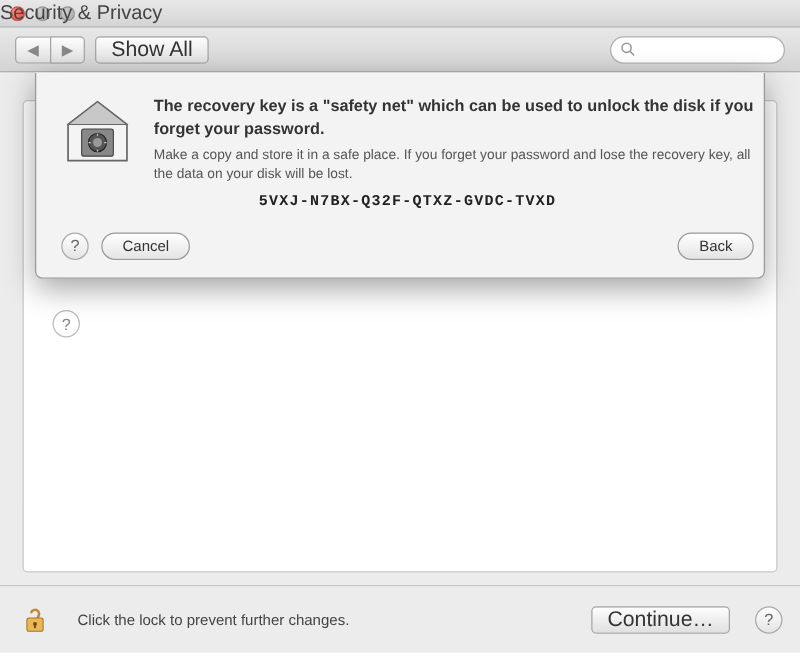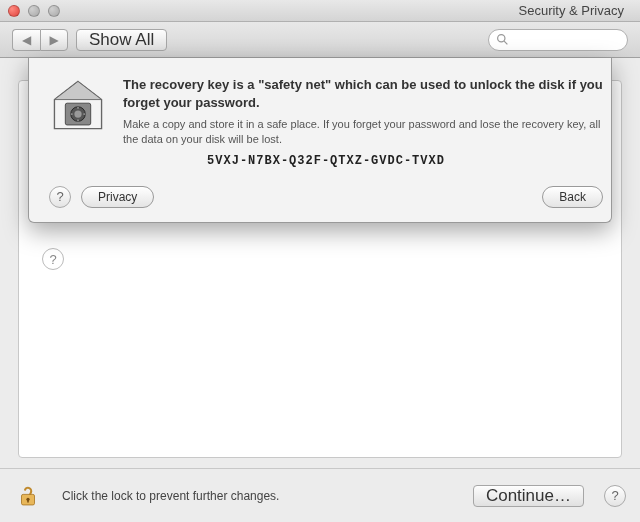--- a/index.html
+++ b/index.html
@@ -22,22 +22,22 @@
       position: relative;
     }
     .traffic-lights { display: flex; gap: 8px; }
     .traffic { width: 12px; height: 12px; border-radius: 50%; border: 1px solid rgba(0,0,0,0.2); }
     .traffic.red { background: radial-gradient(circle at 30% 30%, #ff8a80, #e0443e); }
     .traffic.yellow { background: radial-gradient(circle at 30% 30%, #d0d0d0, #a8a8a8); }
     .traffic.green { background: radial-gradient(circle at 30% 30%, #d0d0d0, #a8a8a8); }
     .title {
       position: absolute;
       left: 0; right: 16px;
-      text-align: right;
-      font-size: 13px;
+      text-align: left;
+      font-size: 16px;
       color: #444;
       pointer-events: none;
     }
     .toolbar {
       height: 36px;
       background: linear-gradient(#e8e8e8, #d4d4d4);
       border-bottom: 1px solid #a0a0a0;
       display: flex;
       align-items: center;
       padding: 0 12px;
@@ -238,21 +238,21 @@
         </svg>
       </div>
       <div class="sheet-text">
         <div class="sheet-heading">The recovery key is a "safety net" which can be used to unlock the disk if you forget your password.</div>
         <div class="sheet-sub">Make a copy and store it in a safe place. If you forget your password and lose the recovery key, all the data on your disk will be lost.</div>
       </div>
     </div>
     <div class="recovery-key">5VXJ-N7BX-Q32F-QTXZ-GVDC-TVXD</div>
     <div class="sheet-footer">
       <button class="help-btn">?</button>
-      <button class="aqua-btn">Privacy</button>
+      <button class="aqua-btn">Cancel</button>
       <div class="spacer"></div>
       <button class="aqua-btn">Back</button>
     </div>
   </div>
 </div>
 
 <div class="bottom-bar">
   <div class="lock-icon">
     <svg width="26" height="26" viewBox="0 0 32 32">
       <path d="M20 14 V10 a4 4 0 0 0 -8 0" fill="none" stroke="#c08a2e" stroke-width="2.5" stroke-linecap="round" transform="rotate(25 16 10)"></path>

